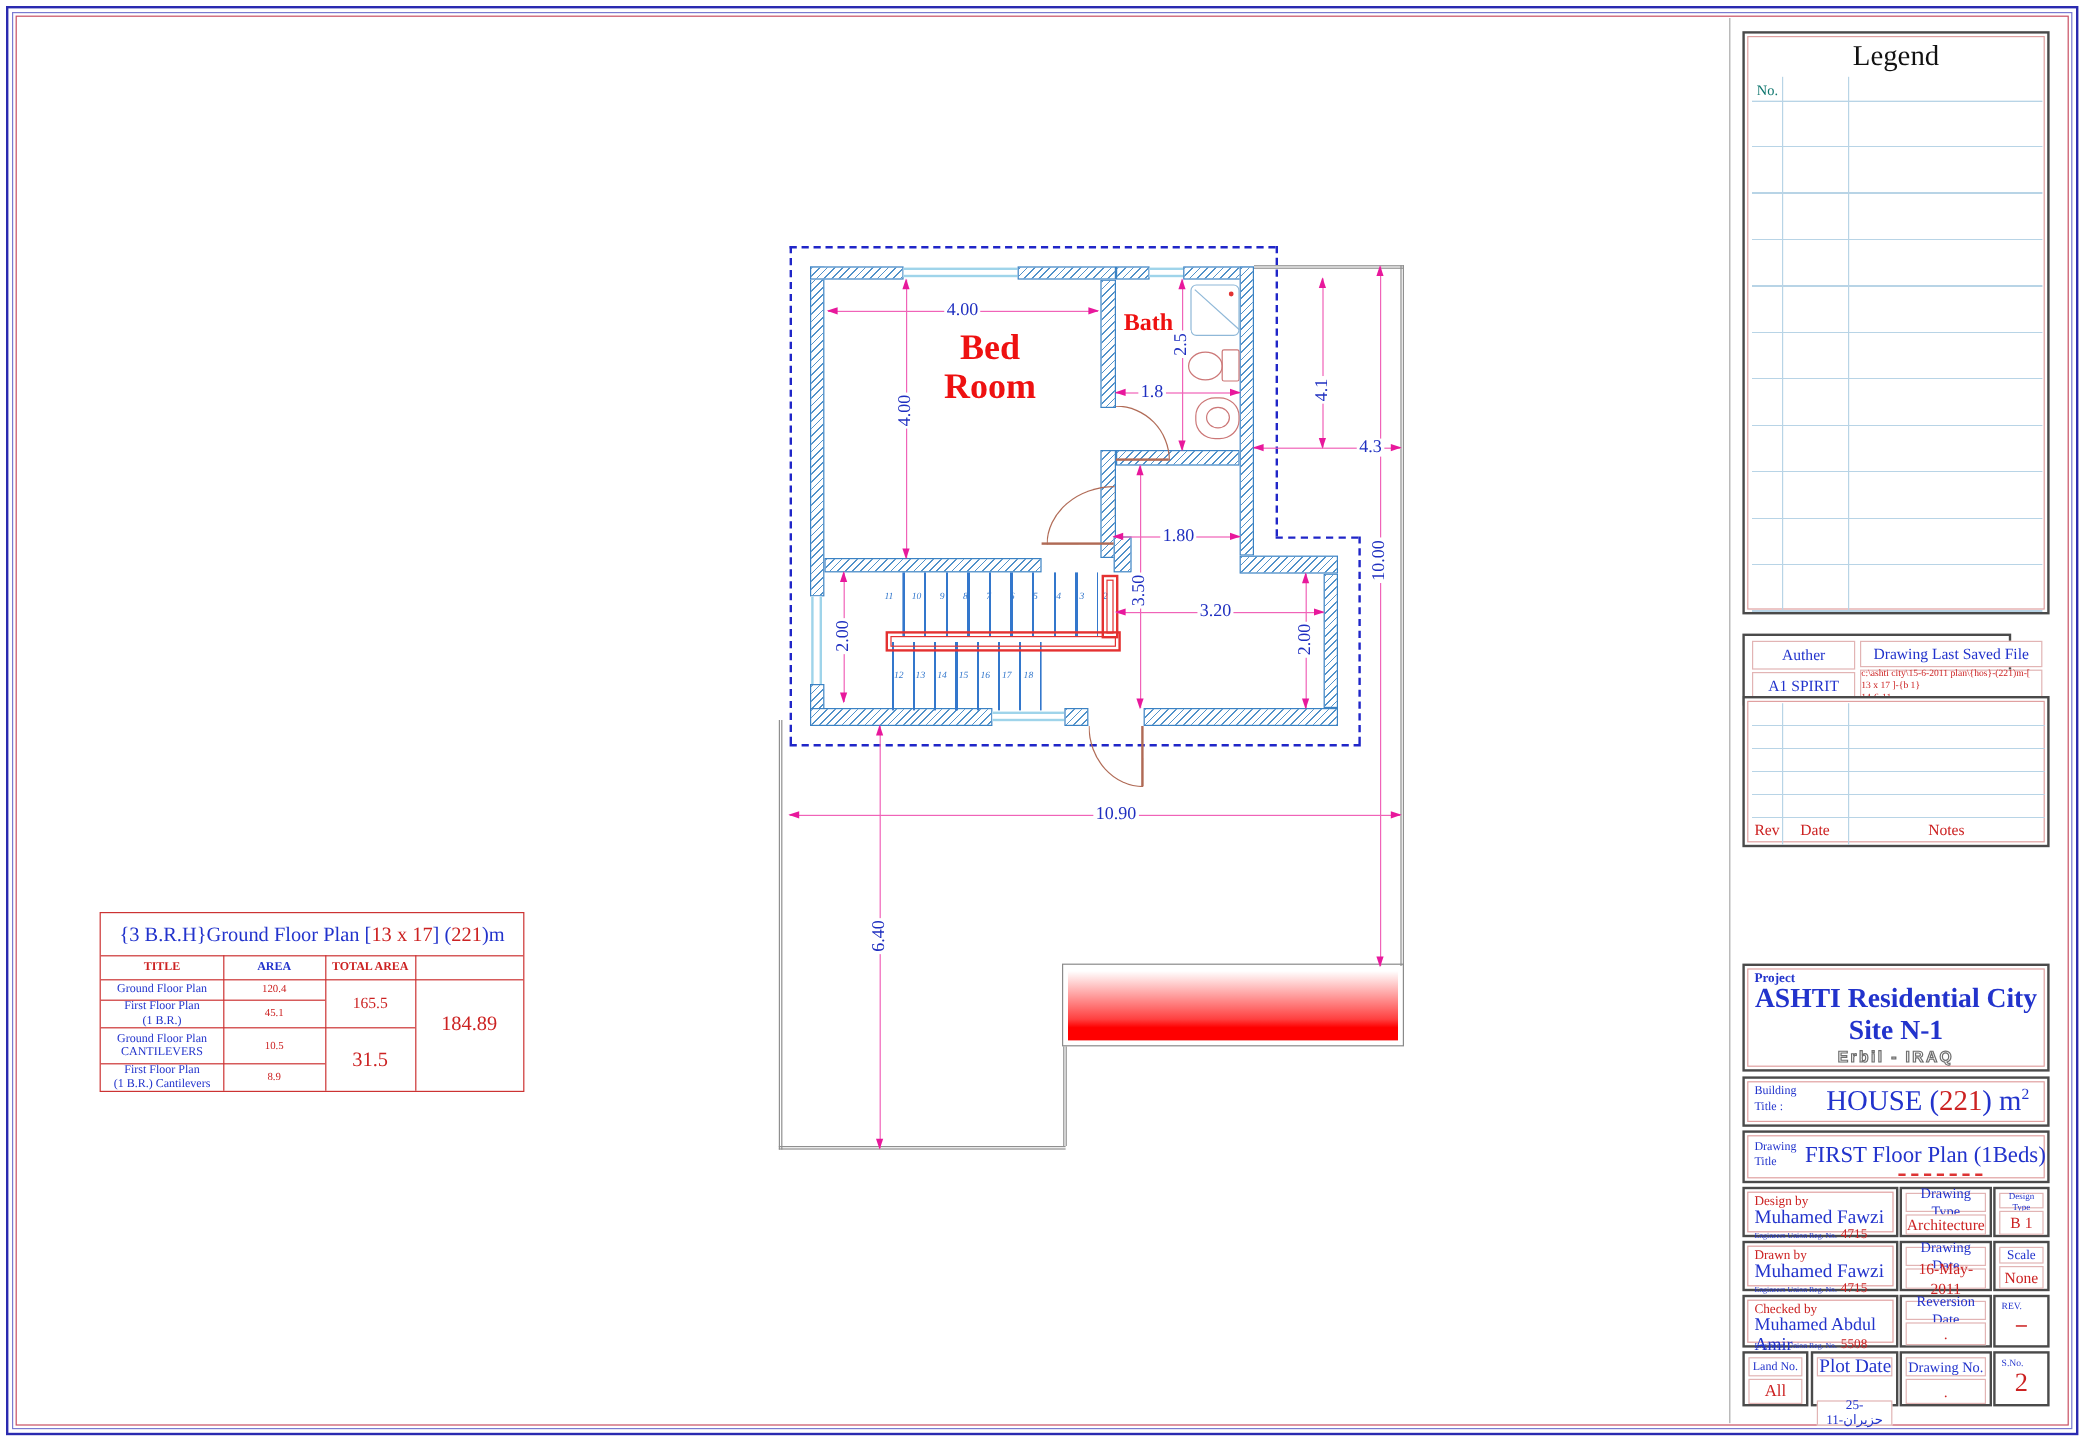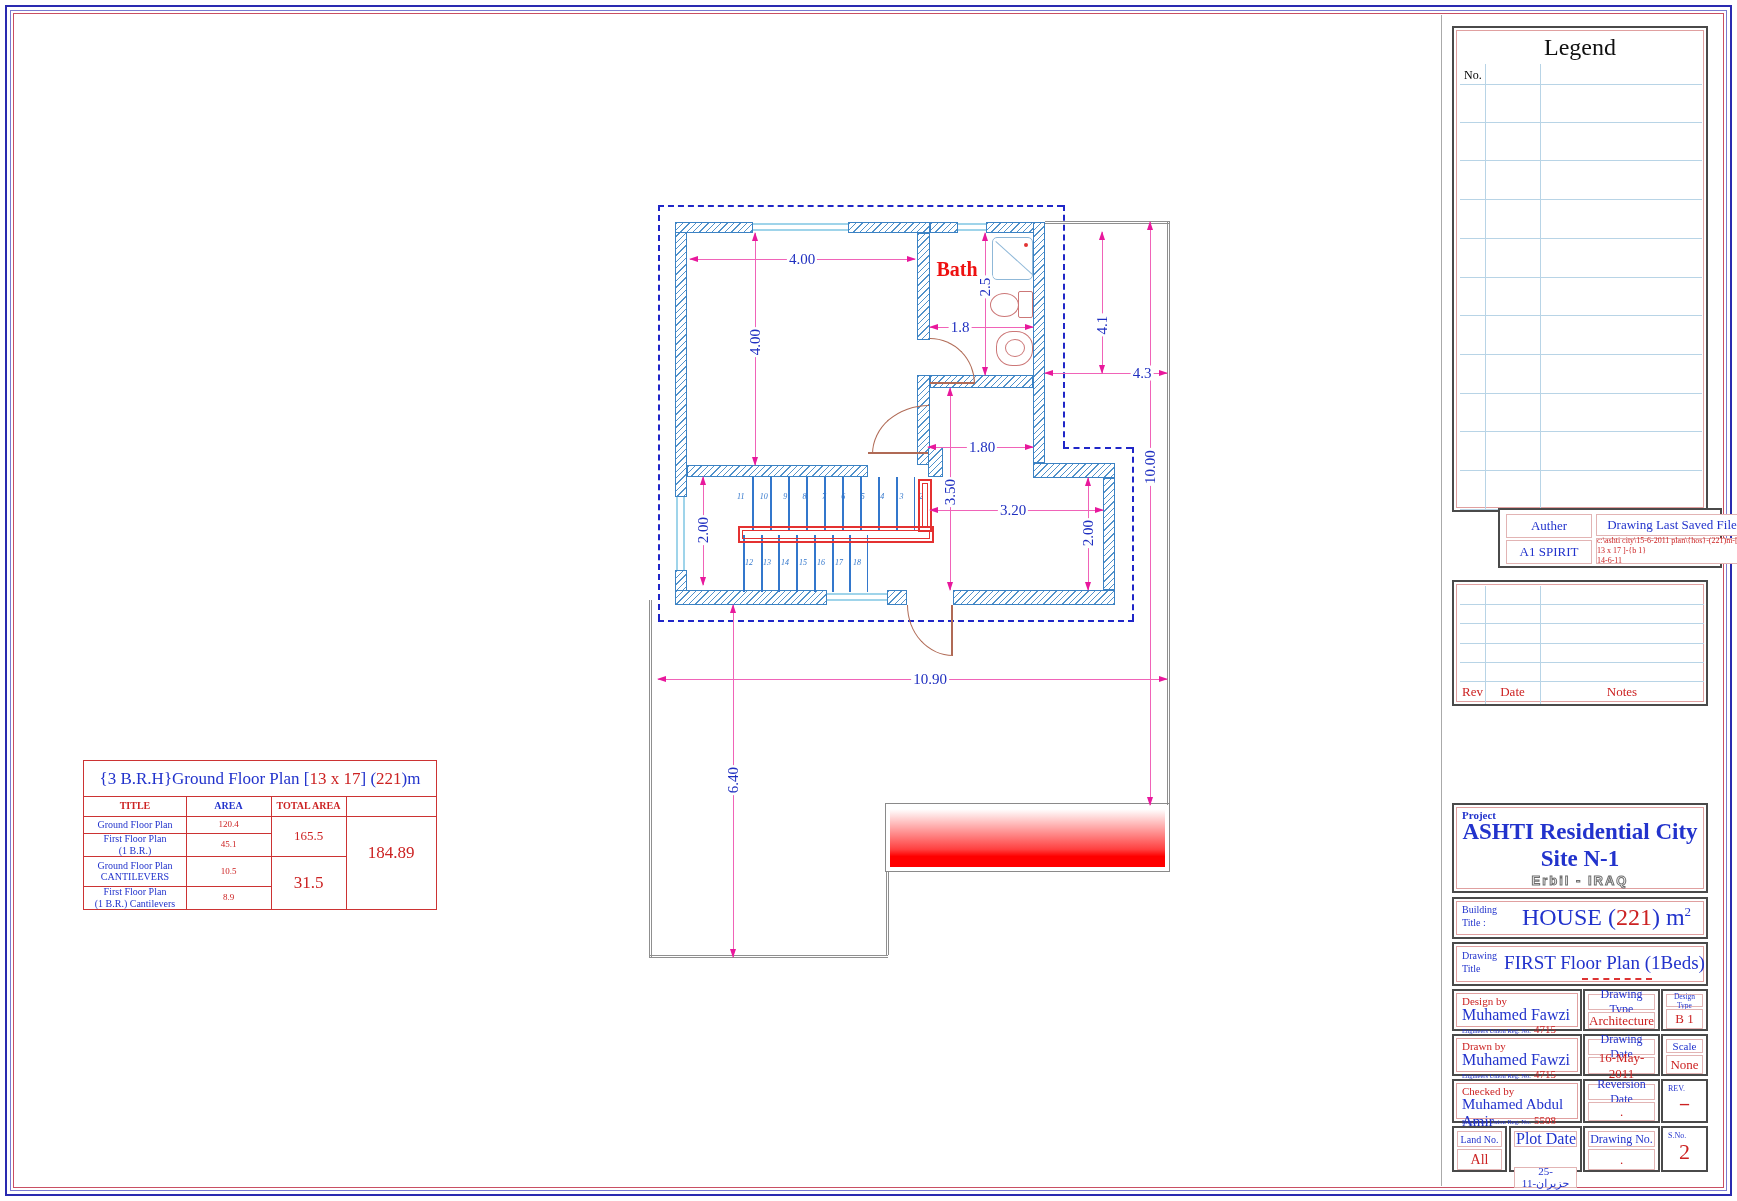--- a/index.html
+++ b/index.html
@@ -155,20 +155,24 @@
     <div class="abs" style="left:407px;top:57px;width:41px;height:43px;border:1.5px solid #8fb8d8;border-radius:5px;box-sizing:border-box;">
       <div class="abs" style="left:3px;top:3px;width:50px;height:1px;background:#8fb8d8;transform:rotate(42deg);transform-origin:left top;"></div>
       <div class="abs" style="left:31px;top:5px;width:4px;height:4px;background:#e23333;border-radius:50%;"></div>
     </div>
     <div class="abs" style="left:433px;top:111px;width:15px;height:27px;border:1.2px solid #cc7777;border-radius:2px;box-sizing:border-box;"></div>
     <div class="abs" style="left:405px;top:113px;width:29px;height:24px;border:1.2px solid #cc7777;border-radius:50%;box-sizing:border-box;"></div>
     <div class="abs" style="left:411px;top:151px;width:37px;height:35px;border:1.2px solid #cc7777;border-radius:45%;box-sizing:border-box;">
       <div class="abs" style="left:8px;top:7px;width:18px;height:16px;border:1px solid #cc7777;border-radius:50%;"></div>
     </div>
 
+    <div class="room" style="left:155px;top:93px;width:170px;font-size:30px;">
+      <div>Bed</div>
+        <div>Room</div>
+    </div>
     <div class="room" style="left:340px;top:78px;width:64px;font-size:20px;">Bath</div>
 
     <div class="dimh" style="left:105px;top:79px;width:225px;"></div>
     <div class="dimh" style="left:345px;top:147px;width:103px;"></div>
     <div class="dimh" style="left:460px;top:193px;width:122px;"></div>
     <div class="dimh" style="left:343px;top:267px;width:105px;"></div>
     <div class="dimh" style="left:345px;top:330px;width:173px;"></div>
     <div class="dimh" style="left:73px;top:499px;width:509px;"></div>
     <div class="dimv" style="left:170px;top:53px;height:232px;"></div>
     <div class="dimv" style="left:400px;top:53px;height:142px;"></div>
@@ -234,28 +238,28 @@
     <div class="attx red" style="left:102px;top:125px;width:85px;height:23px;font-size:9px;">8.9</div>
 
     <div class="attx red" style="left:187px;top:55px;width:75px;height:40px;font-size:13px;">165.5</div>
     <div class="attx red" style="left:187px;top:95px;width:75px;height:53px;font-size:17px;">31.5</div>
     <div class="attx red" style="left:262px;top:35px;width:90px;height:113px;font-size:17px;">184.89</div>
   </div>
 
   <div class="tbbox" style="left:1452px;top:26px;width:256px;height:486px;">
     <div class="tbin"></div>
     <div class="abs" style="left:0;top:6px;width:100%;text-align:center;font-size:24px;color:#111;">Legend</div>
-    <div class="abs" style="left:10px;top:40px;font-size:12px;color:#000000;">No.</div>
+    <div class="abs" style="left:10px;top:40px;font-size:12px;color:#0f766e;">No.</div>
     <div class="abs" style="left:6px;top:56px;width:242px;height:0;border-top:1px solid #b8d4e6;"></div>
     <div class="lgrid" style="left:6px;top:56px;width:242px;height:426px;"></div>
     <div class="vline" style="left:31px;top:36px;height:446px;"></div>
     <div class="vline" style="left:86px;top:36px;height:446px;"></div>
   </div>
 
-  <div class="tbbox" style="left:1452px;top:508px;width:224px;height:60px;margin-left:46px;">
+  <div class="tbbox" style="left:1452px;top:528px;width:224px;height:60px;">
     <div class="pcell" style="left:6px;top:4px;width:86px;height:24px;font-size:13px;">
         <span class="blu">Auther</span>
       </div>
     <div class="pcell" style="left:6px;top:30px;width:86px;height:24px;font-size:13px;font-weight:normal;">
         <span class="blu">A1 SPIRIT</span>
       </div>
     <div class="pcell" style="left:96px;top:4px;width:152px;height:22px;font-size:13px;">
         <span class="blu">Drawing Last Saved File</span>
       </div>
     <div class="pcell" style="left:96px;top:28px;width:152px;height:26px;font-size:8px;line-height:1.25;">

